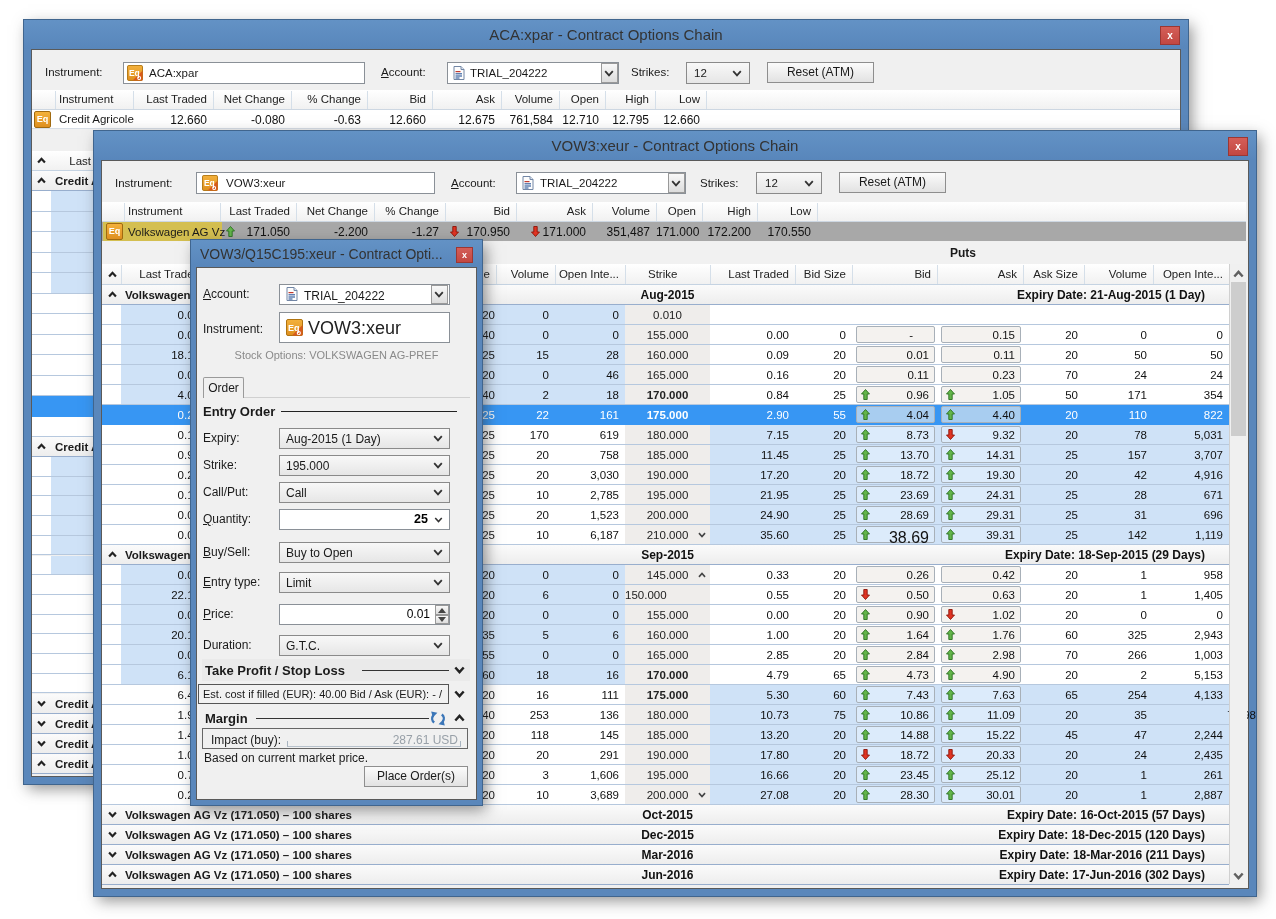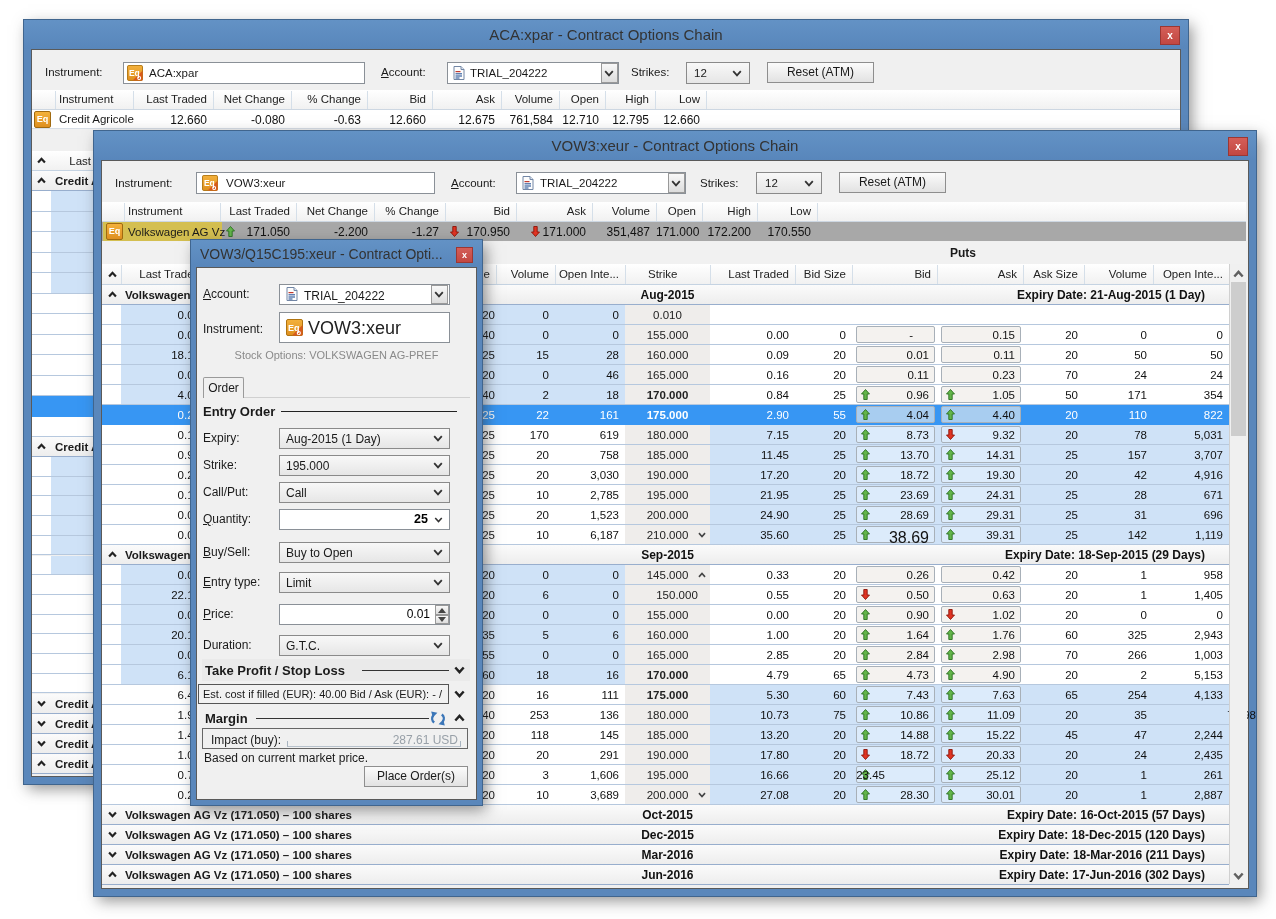--- a/index.html
+++ b/index.html
@@ -575,21 +575,21 @@
       <div style="position:absolute;left:754px;top:405px;width:79px;height:17px;background:#f4f2ef;border:1px solid #a8b0b8;border-radius:2px;"></div>
       <div style="position:absolute;left:754px;top:408px;width:73px;text-align:right;font-size:11.5px;font-weight:normal;color:#111;white-space:nowrap;">0.26</div>
       <div style="position:absolute;left:839px;top:405px;width:80px;height:17px;background:#f4f2ef;border:1px solid #a8b0b8;border-radius:2px;"></div>
       <div style="position:absolute;left:839px;top:408px;width:74px;text-align:right;font-size:11.5px;font-weight:normal;color:#111;white-space:nowrap;">0.42</div>
       <div style="position:absolute;left:921px;top:408px;width:55px;text-align:right;font-size:11.5px;font-weight:normal;color:#111;white-space:nowrap;">20</div>
       <div style="position:absolute;left:982px;top:408px;width:63px;text-align:right;font-size:11.5px;font-weight:normal;color:#111;white-space:nowrap;">1</div>
       <div style="position:absolute;left:1051px;top:408px;width:70px;text-align:right;font-size:11.5px;font-weight:normal;color:#111;white-space:nowrap;">958</div>
 <div style="position:absolute;left:0px;top:424px;width:1127px;height:20px;background:#fff;border-bottom:1px solid #b6c8de;"></div>
       <div style="position:absolute;left:19px;top:424px;width:504px;height:19px;background:#cfe2f7;"></div>
       <div style="position:absolute;left:523px;top:424px;width:85px;height:19px;background:#efedeb;"></div>
-      <div style="position:absolute;left:523px;top:428px;width:104px;text-align:center;font-size:11.5px;font-weight:normal;color:#222;white-space:nowrap;">150.000</div>
+      <div style="position:absolute;left:523px;top:428px;width:104px;text-align:left;font-size:11.5px;font-weight:normal;color:#222;white-space:nowrap;">150.000</div>
       <div style="position:absolute;left:19px;top:428px;width:79px;text-align:right;font-size:11.5px;font-weight:normal;color:#111;white-space:nowrap;">22.15</div>
       <div style="position:absolute;left:332px;top:428px;width:61px;text-align:right;font-size:11.5px;font-weight:normal;color:#111;white-space:nowrap;">20</div>
       <div style="position:absolute;left:394px;top:428px;width:53px;text-align:right;font-size:11.5px;font-weight:normal;color:#111;white-space:nowrap;">6</div>
       <div style="position:absolute;left:453px;top:428px;width:64px;text-align:right;font-size:11.5px;font-weight:normal;color:#111;white-space:nowrap;">0</div>
       <div style="position:absolute;left:608px;top:428px;width:79px;text-align:right;font-size:11.5px;font-weight:normal;color:#111;white-space:nowrap;">0.55</div>
       <div style="position:absolute;left:693px;top:428px;width:51px;text-align:right;font-size:11.5px;font-weight:normal;color:#111;white-space:nowrap;">20</div>
       <div style="position:absolute;left:754px;top:425px;width:79px;height:17px;background:#f4f2ef;border:1px solid #a8b0b8;border-radius:2px;"></div>
       <svg style="position:absolute;left:759px;top:428px" width="9" height="11" viewBox="0 0 9 11">
         <path d="M4.5 10.5 L0.5 6 L2.8 6 L2.8 0.5 L6.2 0.5 L6.2 6 L8.5 6 Z" fill="#e03423" stroke="#8c1408" stroke-width="0.9"></path>
       </svg>
@@ -790,21 +790,21 @@
       <div style="position:absolute;left:19px;top:608px;width:79px;text-align:right;font-size:11.5px;font-weight:normal;color:#111;white-space:nowrap;">0.75</div>
       <div style="position:absolute;left:332px;top:608px;width:61px;text-align:right;font-size:11.5px;font-weight:normal;color:#111;white-space:nowrap;">20</div>
       <div style="position:absolute;left:394px;top:608px;width:53px;text-align:right;font-size:11.5px;font-weight:normal;color:#111;white-space:nowrap;">3</div>
       <div style="position:absolute;left:453px;top:608px;width:64px;text-align:right;font-size:11.5px;font-weight:normal;color:#111;white-space:nowrap;">1,606</div>
       <div style="position:absolute;left:608px;top:608px;width:79px;text-align:right;font-size:11.5px;font-weight:normal;color:#111;white-space:nowrap;">16.66</div>
       <div style="position:absolute;left:693px;top:608px;width:51px;text-align:right;font-size:11.5px;font-weight:normal;color:#111;white-space:nowrap;">20</div>
       <div style="position:absolute;left:754px;top:605px;width:79px;height:17px;background:#dcebfb;border:1px solid #a8b0b8;border-radius:2px;"></div>
       <svg style="position:absolute;left:759px;top:608px" width="9" height="11" viewBox="0 0 9 11">
         <path d="M4.5 0.5 L8.5 5 L6.2 5 L6.2 10.5 L2.8 10.5 L2.8 5 L0.5 5 Z" fill="#63b54a" stroke="#2a701f" stroke-width="0.9"></path>
       </svg>
-      <div style="position:absolute;left:710px;top:608px;width:73px;text-align:right;font-size:11.5px;font-weight:normal;color:#111;white-space:nowrap;">23.45</div>
+      <div style="position:absolute;left:754px;top:608px;width:73px;text-align:right;font-size:11.5px;font-weight:normal;color:#111;white-space:nowrap;">23.45</div>
       <div style="position:absolute;left:839px;top:605px;width:80px;height:17px;background:#dcebfb;border:1px solid #a8b0b8;border-radius:2px;"></div>
       <svg style="position:absolute;left:844px;top:608px" width="9" height="11" viewBox="0 0 9 11">
         <path d="M4.5 0.5 L8.5 5 L6.2 5 L6.2 10.5 L2.8 10.5 L2.8 5 L0.5 5 Z" fill="#63b54a" stroke="#2a701f" stroke-width="0.9"></path>
       </svg>
       <div style="position:absolute;left:839px;top:608px;width:74px;text-align:right;font-size:11.5px;font-weight:normal;color:#111;white-space:nowrap;">25.12</div>
       <div style="position:absolute;left:921px;top:608px;width:55px;text-align:right;font-size:11.5px;font-weight:normal;color:#111;white-space:nowrap;">20</div>
       <div style="position:absolute;left:982px;top:608px;width:63px;text-align:right;font-size:11.5px;font-weight:normal;color:#111;white-space:nowrap;">1</div>
       <div style="position:absolute;left:1051px;top:608px;width:70px;text-align:right;font-size:11.5px;font-weight:normal;color:#111;white-space:nowrap;">261</div>
 <div style="position:absolute;left:0px;top:624px;width:1127px;height:20px;background:#fff;border-bottom:1px solid #b6c8de;"></div>
       <div style="position:absolute;left:608px;top:624px;width:519px;height:19px;background:#cfe2f7;"></div>

